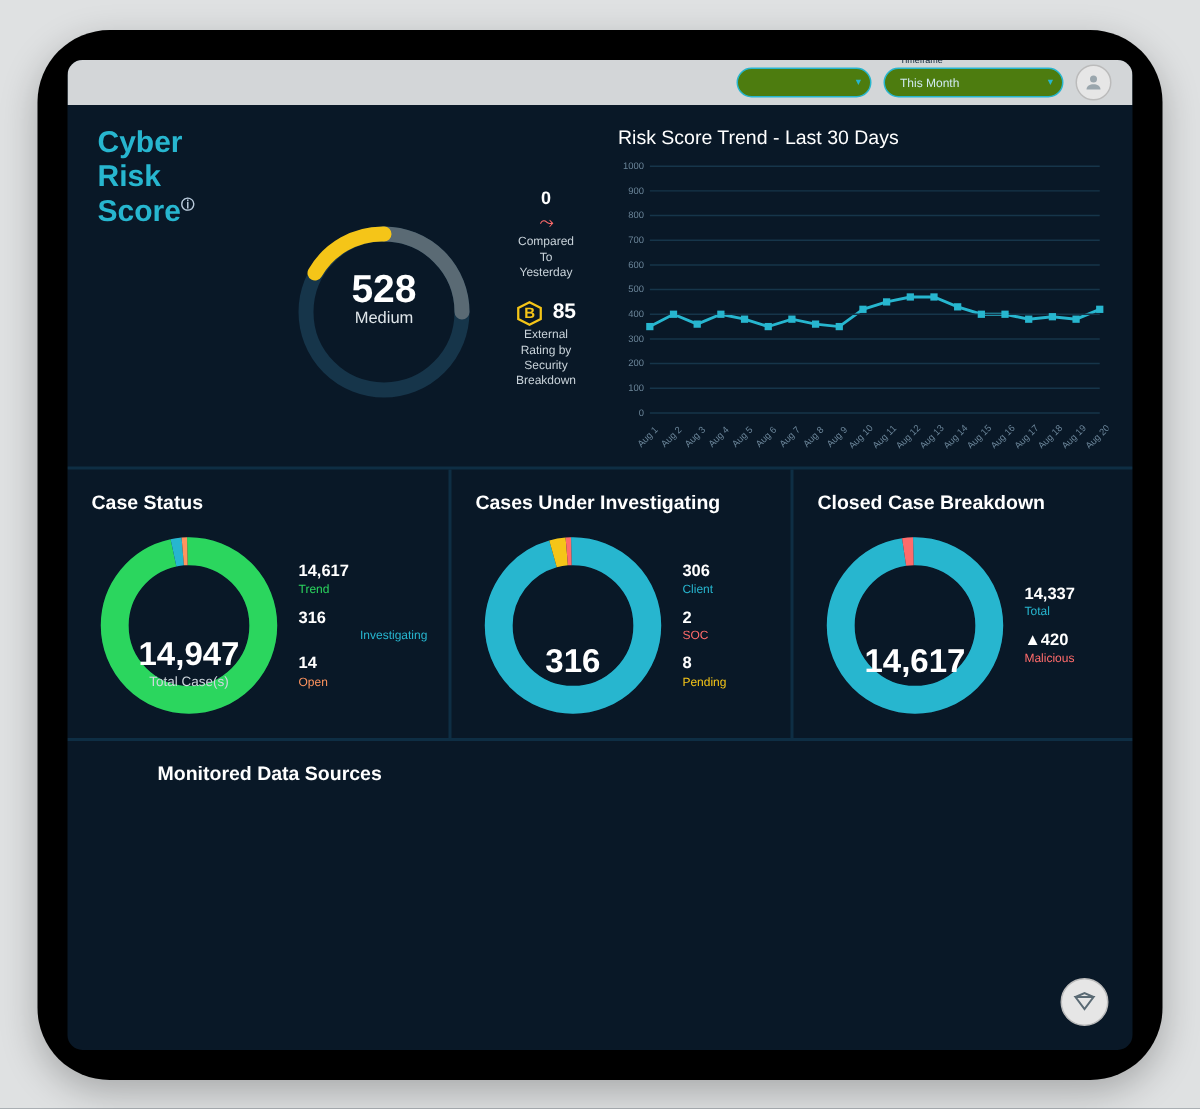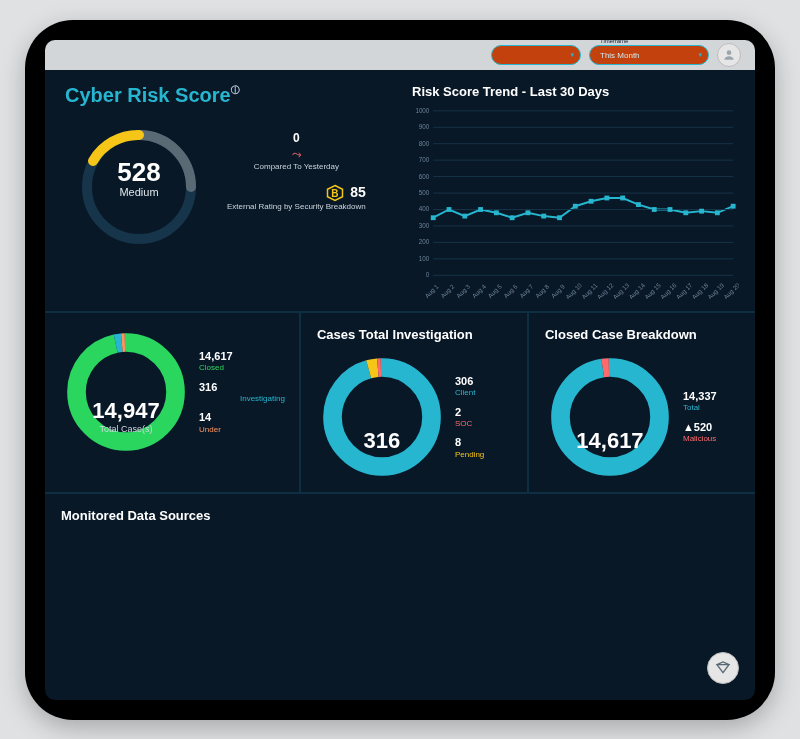--- a/index.html
+++ b/index.html
@@ -36,21 +36,21 @@
     display: flex;
     align-items: center;
     justify-content: flex-end;
     padding: 0 14px;
     gap: 8px;
   }
   .pill {
     height: 18px;
     border: 1px solid #27b6cf;
     border-radius: 11px;
-    background: #c2410c;
+    background: #4d7c0f;
     color: #cfe9ef;
     font-size: 8px;
     padding: 0 18px 0 10px;
     display: flex;
     align-items: center;
     position: relative;
     min-width: 60px;
   }
   .pill::after {
     content:"▾";
@@ -82,22 +82,21 @@
 
   .row-top {
     display: flex;
     border-bottom: 2px solid #0e2e44;
   }
   .risk-left {
     width: 50%;
     padding: 14px 16px 10px 20px;
     box-sizing: border-box;
     display: flex;
-    flex-direction: column;
-    gap: 0;
+    gap: 18px;
   }
   .risk-right {
     width: 50%;
     padding: 14px 16px 6px 10px;
     box-sizing: border-box;
   }
   h1.crs {
     color:#27b6cf;
     font-size: 20px;
     font-weight: 800;
@@ -137,21 +136,21 @@
   .hex {
     width:18px;height:18px;
     display:inline-flex; align-items:center; justify-content:center;
     font-size:10px; font-weight:700; color:#f5c518;
     position:relative; margin-right:4px;
   }
   .hex svg{position:absolute;inset:0;}
   .comp .row2 { margin-top:10px;text-align:right;}
   .comp .ext { font-size:14px; font-weight:700; color:#fff;}
 
-  .trend-title { font-size:13px; font-weight:700; margin:0 0 6px 2px; }
+  .trend-title { font-size:13px; font-weight:400; margin:0 0 6px 2px; }
   .trend-chart {
     width: 100%;
     height: 200px;
   }
   .trend-chart svg text { font-size:6.5px; fill:#6a8498; }
   .trend-chart svg .grid { stroke:#16354a; stroke-width:1; }
   .trend-chart svg .series { stroke:#27b6cf; stroke-width:2; fill:none; }
   .trend-chart svg .pt { fill:#27b6cf; }
 
   .row-cards {
@@ -179,20 +178,21 @@
   .legend { font-size:9px; line-height:1.2; color:#cfd8de; display:flex; flex-direction:column; gap:8px;}
   .legend .item .num { font-size:11px; color:#fff; font-weight:600;}
   .legend .item .tag { font-size:8px;}
   .tag.closed{color:#2bd65e;} .tag.inv{color:#27b6cf;padding-left:41px;} .tag.open{color:#ff945e;}
   .tag.client{color:#27b6cf;} .tag.soc{color:#ff6b6b;} .tag.pending{color:#f5c518;}
   .tag.benign{color:#27b6cf;} .tag.malicious{color:#ff6b6b;}
 
   .row-bottom {
     display:flex;
     flex:1;
+    padding-left:44px;
   }
   .row-bottom .half {
     flex:1;
     padding:14px 16px;
     border-right:2px solid #0e2e44;
     font-size:13px; font-weight:800;
   }
   .row-bottom .half:last-child { border-right:none; }
 
   .float-chip {
@@ -335,52 +335,53 @@
               <rect class="pt" x="315.1842105263158" y="108.9" width="5" height="5"></rect>
               <rect class="pt" x="331.5" y="102.10000000000001" width="5" height="5"></rect>
             </svg>
         </div>
       </div>
     </div>
 
     <div class="row-cards">
 
       <div class="card">
+        <h2>Case Status</h2>
         <div class="donut-wrap">
           <div class="donut">
             <svg viewBox="0 0 42 42">
               <circle cx="21" cy="21" r="16" fill="none" stroke="#0e2e44" stroke-width="6"></circle>
               <circle cx="21" cy="21" r="16" fill="none" stroke="#2bd65e" stroke-width="6" stroke-dasharray="97 3" stroke-dashoffset="0"></circle>
               <circle cx="21" cy="21" r="16" fill="none" stroke="#27b6cf" stroke-width="6" stroke-dasharray="2 98" stroke-dashoffset="-97"></circle>
               <circle cx="21" cy="21" r="16" fill="none" stroke="#ff945e" stroke-width="6" stroke-dasharray="1 99" stroke-dashoffset="-99"></circle>
             </svg>
             <div class="donut-center">
               <div class="big">14,947</div>
               <div class="lbl">Total Case(s)</div>
             </div>
           </div>
           <div class="legend" id="legend-status">
               <div class="item">
                 <div class="num">14,617</div>
-                <div class="tag closed">Closed</div>
+                <div class="tag closed">Trend</div>
               </div>
               <div class="item">
                 <div class="num">316</div>
                 <div class="tag inv">Investigating</div>
               </div>
               <div class="item">
                 <div class="num">14</div>
-                <div class="tag open">Under</div>
+                <div class="tag open">Open</div>
               </div>
             </div>
         </div>
       </div>
 
       <div class="card">
-        <h2>Cases Total Investigation</h2>
+        <h2>Cases Under Investigating</h2>
         <div class="donut-wrap">
           <div class="donut">
             <svg viewBox="0 0 42 42">
               <circle cx="21" cy="21" r="16" fill="none" stroke="#0e2e44" stroke-width="6"></circle>
               <circle cx="21" cy="21" r="16" fill="none" stroke="#27b6cf" stroke-width="6" stroke-dasharray="96 4" stroke-dashoffset="0"></circle>
               <circle cx="21" cy="21" r="16" fill="none" stroke="#f5c518" stroke-width="6" stroke-dasharray="3 97" stroke-dashoffset="-96"></circle>
               <circle cx="21" cy="21" r="16" fill="none" stroke="#ff6b6b" stroke-width="6" stroke-dasharray="1 99" stroke-dashoffset="-99"></circle>
             </svg>
             <div class="donut-center">
               <div class="big">316</div>
@@ -415,21 +416,21 @@
             <div class="donut-center">
               <div class="big">14,617</div>
             </div>
           </div>
           <div class="legend" id="legend-closed">
               <div class="item">
                 <div class="num">14,337</div>
                 <div class="tag benign">Total</div>
               </div>
               <div class="item">
-                <div class="num">▲520</div>
+                <div class="num">▲420</div>
                 <div class="tag malicious">Malicious</div>
               </div>
             </div>
         </div>
       </div>
 
     </div>
 
     <div class="row-bottom">
       <div class="half">Monitored Data Sources</div>

